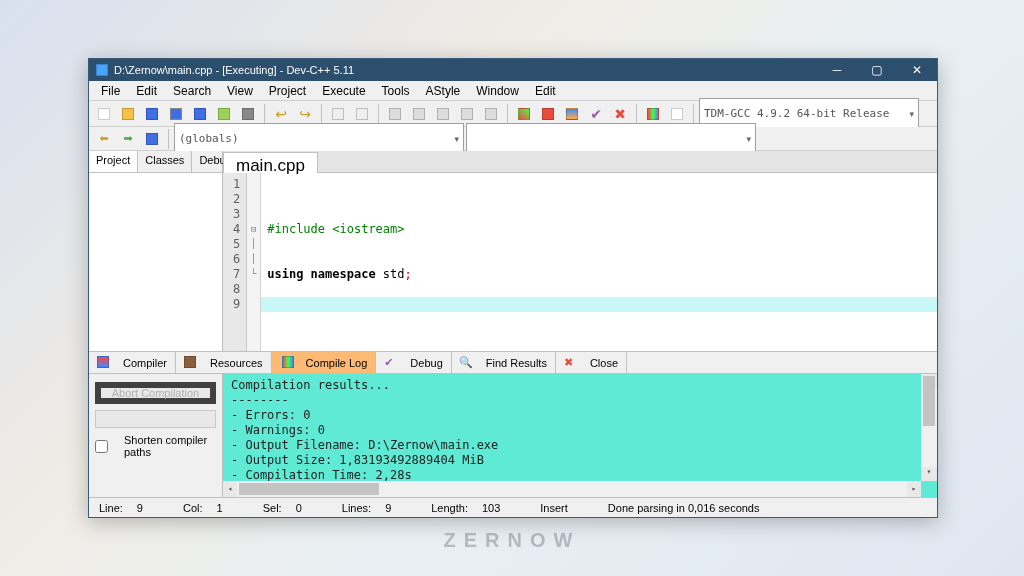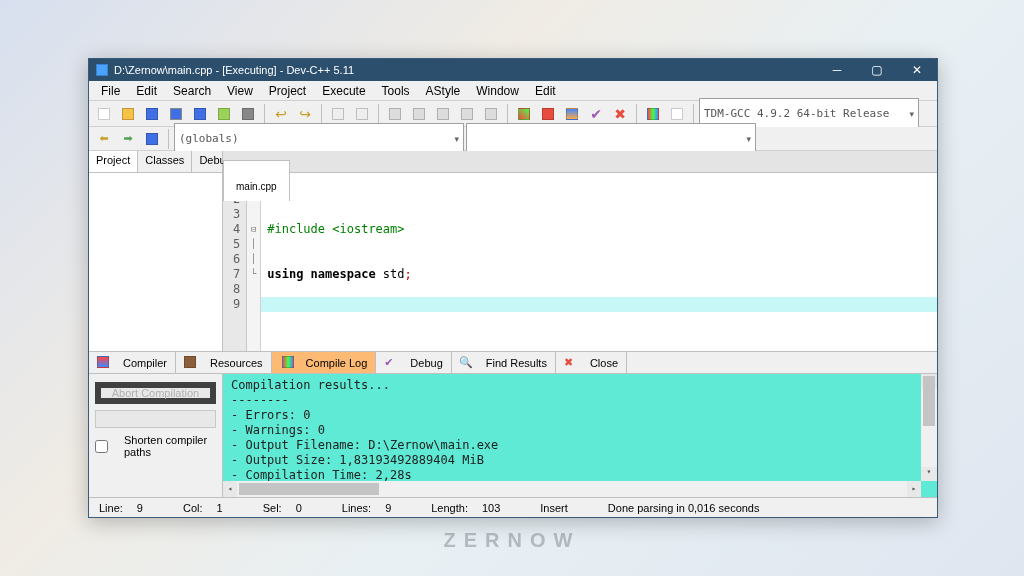--- a/index.html
+++ b/index.html
@@ -72,21 +72,21 @@
     flex:1; display:flex; min-height:0;
   }
   .left-tabs-container { width: 134px; display:flex; flex-direction:column; border-right:1px solid #c0c0c0; background:#f0f0f0;}
   .left-tabs { height: 22px; display:flex; border-bottom:1px solid #c0c0c0; font-size:11px;}
   .ltab { padding: 3px 7px; border-right:1px solid #c0c0c0; cursor:default;}
   .ltab.active { background:#fff; }
   .left-body { flex:1; background:#fff; }
 
   .editor-area { flex:1; display:flex; flex-direction:column; min-width:0; }
   .file-tabs { height: 22px; display:flex; background:#e4e4e4; border-bottom:1px solid #c0c0c0;}
-  .ftab { background:#fff; border:1px solid #c0c0c0; border-bottom:none; padding:20px 12px; position:relative; top:9px; font-size:10px;}
+  .ftab { background:#fff; border:1px solid #c0c0c0; border-bottom:none; padding:3px 12px; position:relative; top:1px; font-size:17px;}
   .code-container { flex:1; background:#fff; display:flex; font-family: Consolas, monospace; font-size:12px; overflow:hidden; }
   .gutter { background:#e8e8e8; color:#606060; text-align:right; padding:4px 6px 4px 10px; border-right:1px solid #c8c8c8; line-height: 15px; }
   .gutter div { height:15px; }
   .fold-col { width:14px; background:#f4f4f4; border-right:1px solid #d0d0d0; padding-top:4px; line-height:15px;}
   .fold-col div { height:15px; text-align:center; font-size:9px; color:#777; }
   .code { flex:1; padding:4px 6px; line-height:15px; white-space:pre; position:relative;}
   .code-line { height:15px; }
   .hl-line { background:#c8f7f7; position:absolute; left:0; right:0; height:15px; z-index:0;}
   .code-line span { position:relative; z-index:1; }
   .kw { color:#000; font-weight:bold; }

